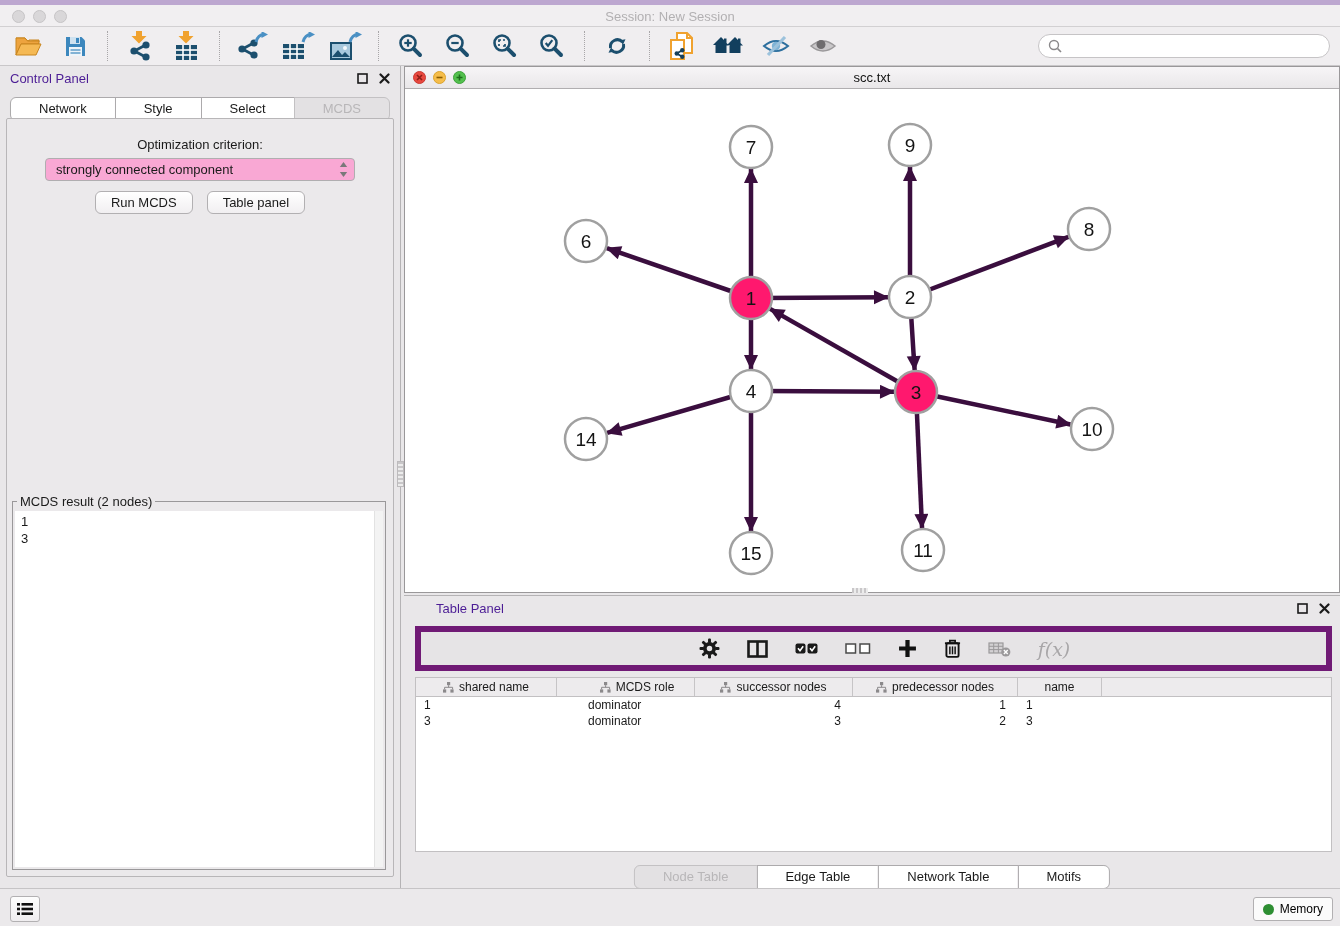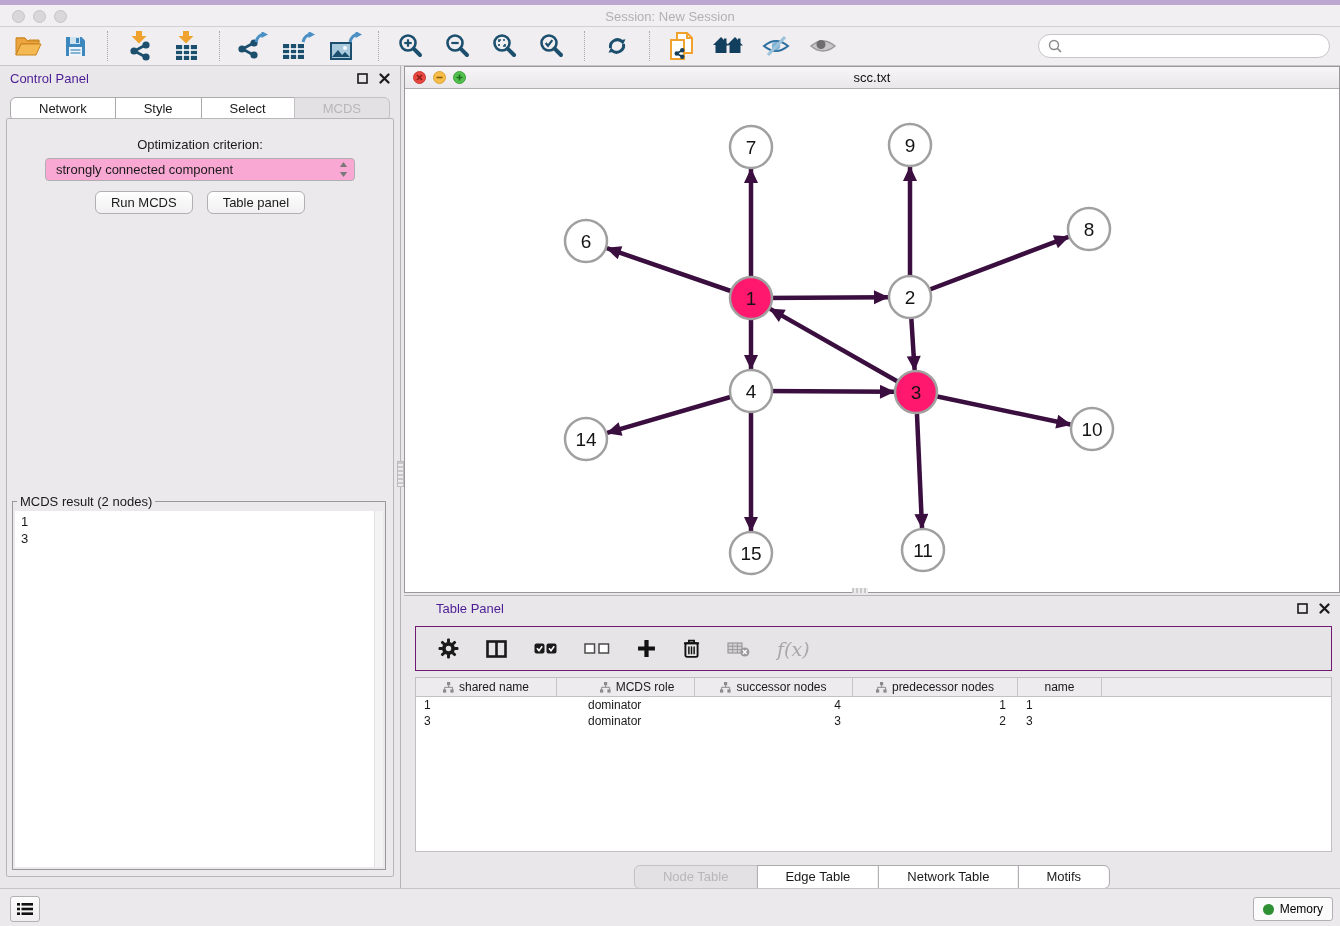--- a/index.html
+++ b/index.html
@@ -88,21 +88,21 @@
 
   .v-grip { left:397px; top:461px; width:7px; height:26px;
     background:repeating-linear-gradient(#c9c7c9 0 2px, #ececec 2px 4px); border:1px solid #bdbbbd; }
   .h-grip { left:852px; top:588px; width:16px; height:5px;
     background:repeating-linear-gradient(90deg,#c9c7c9 0 2px, #ececec 2px 4px); }
 
   
   .table-panel { left:404px; top:595px; width:936px; height:293px; background:#e9e7e9; border-top:1px solid #b5b3b5; }
   .tp-toolbar {
     position:absolute; left:11px; top:30px; width:917px; height:45px;
-    background:#e6e4e6; border:1px solid #701a75; display:flex; align-items:center; gap:27px; padding:0 0 0 22px;
+    background:#e6e4e6; border:6px solid #701a75; display:flex; align-items:center; gap:27px; padding:0 0 0 22px;justify-content:center;
   }
   .tp-tool { display:flex; align-items:center; justify-content:center; height:24px; }
   .fx-label { font-family:"DejaVu Serif", serif; font-style:italic; font-size:19px; color:#a8a6a8; }
 
   .tp-table { position:absolute; left:11px; top:81px; width:917px; height:175px; background:#fff; border:1px solid #c2c0c2; }
   .thead { display:flex; height:19px; background:#edebed; border-bottom:1px solid #c2c0c2; }
   .th {
     position:relative; display:flex; align-items:center; justify-content:center;
     font-size:12px; border-right:1px solid #c6c4c6; gap:5px; overflow:hidden;
   }

